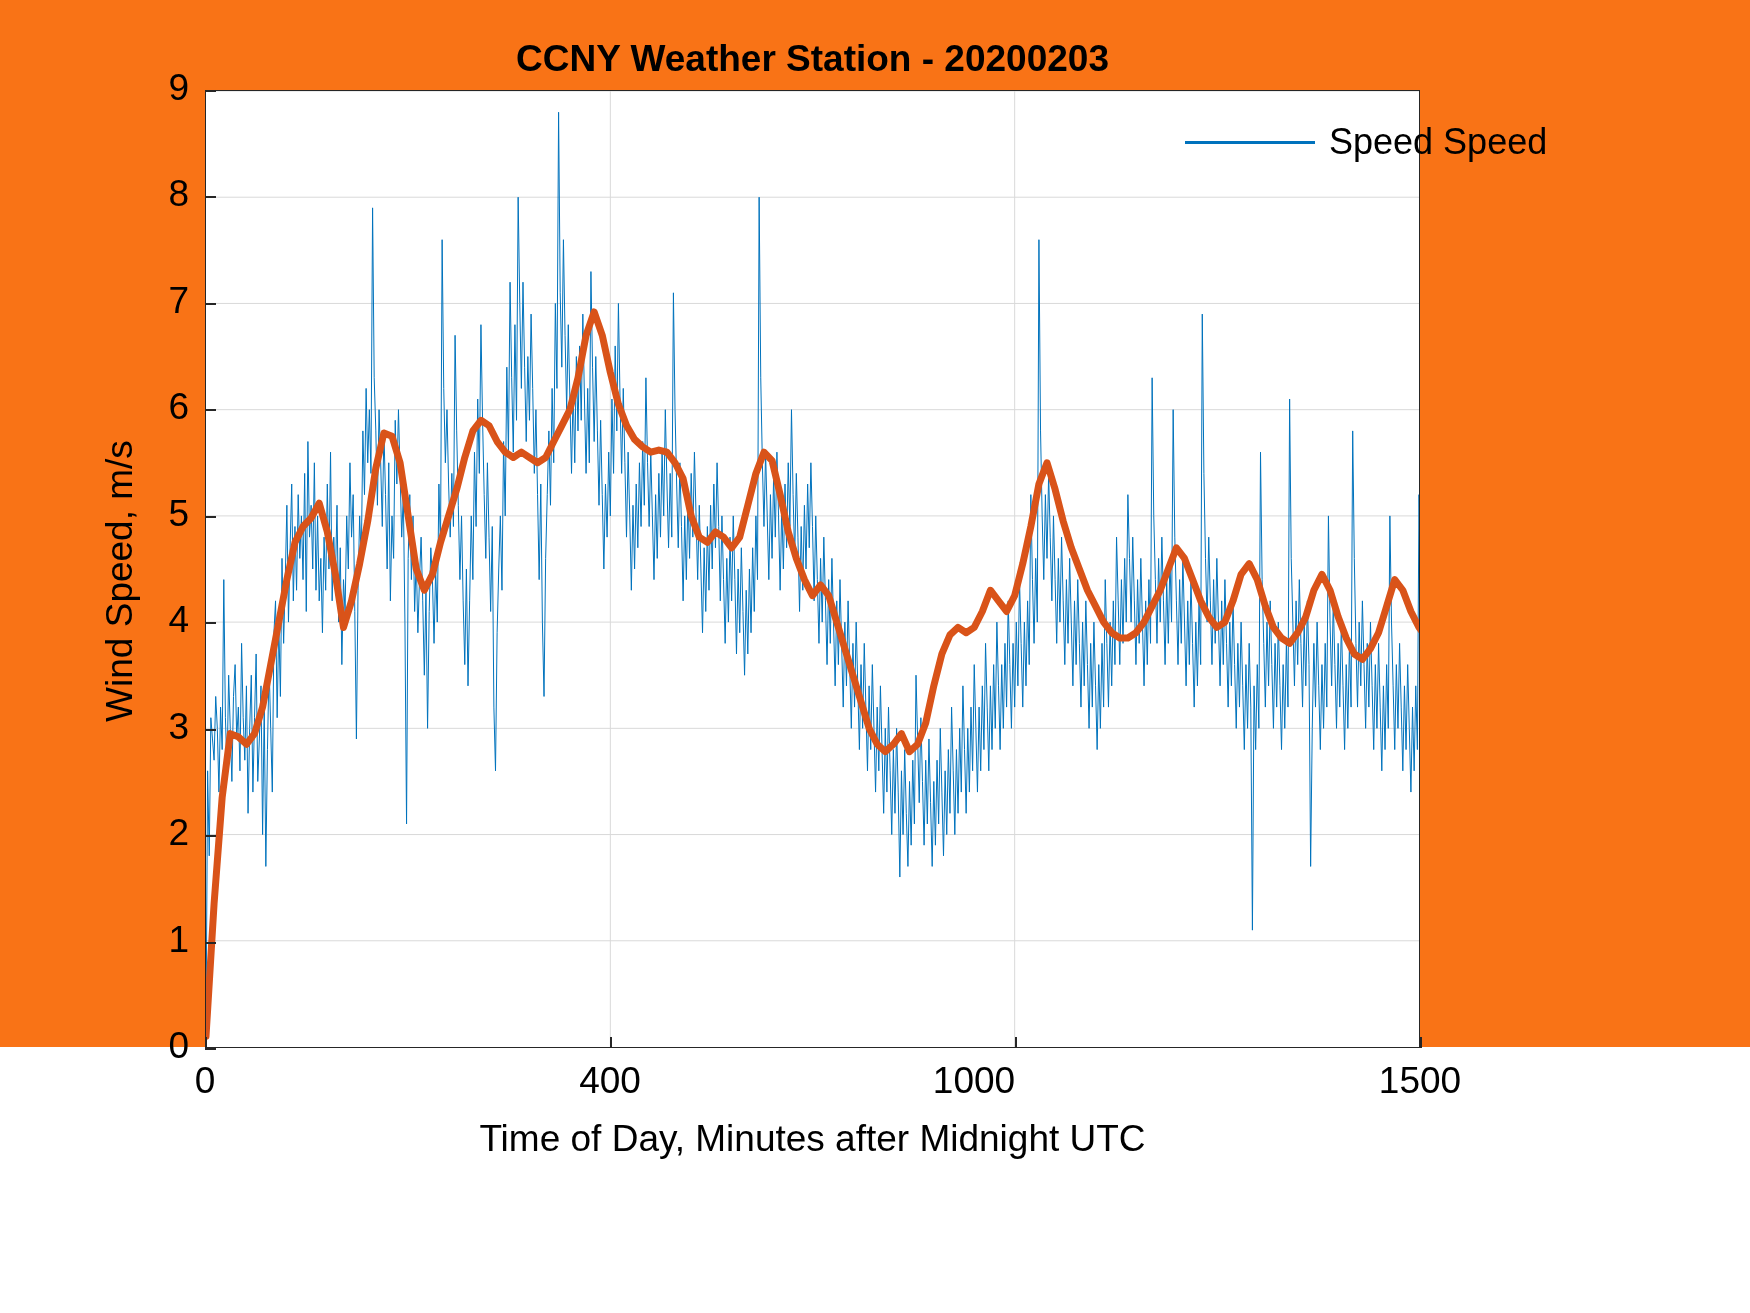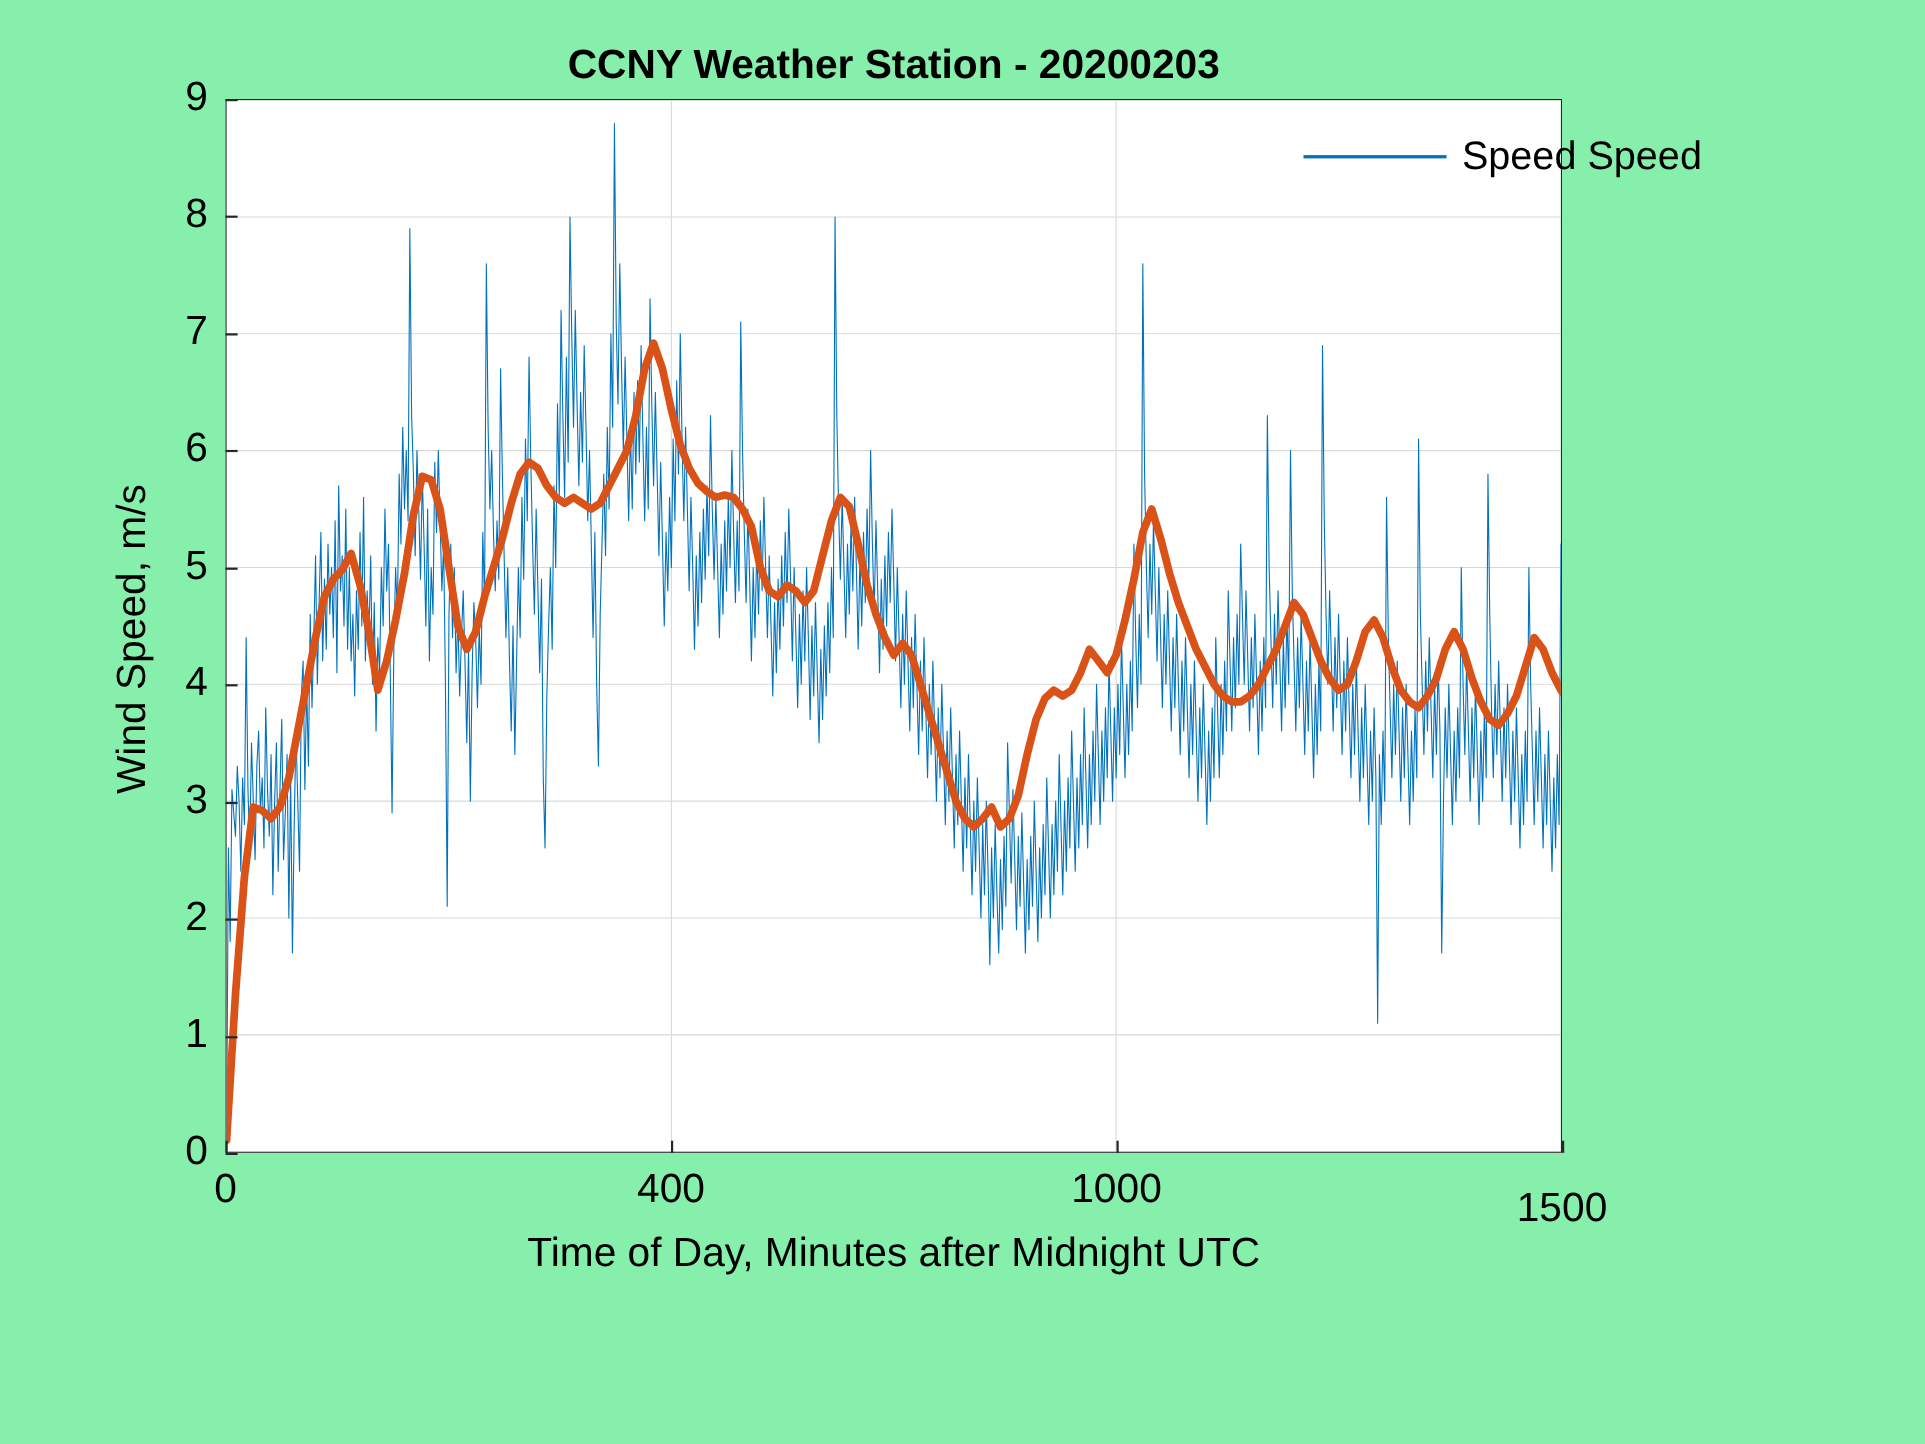--- a/index.html
+++ b/index.html
@@ -1,17 +1,17 @@
 <!DOCTYPE html>
 <html><head>
 <meta charset="utf-8">
 <style>
   html,body{margin:0;padding:0;background:#ffffff;}
   body{width:1750px;height:1313px;font-family:"Liberation Sans",sans-serif;overflow:hidden;}
-  #figure{position:relative;width:1750px;height:1313px;background:#86efac;}
+  #figure{position:relative;width:1750px;height:1047px;background:#f97316;}
 
   
   #plotbox{
     position:absolute;
     left:205px; top:90px;
     width:1215px; height:958px;
     border:1.5px solid #262626;
     box-sizing:border-box;
     background:#ffffff;
     overflow:hidden;
@@ -128,23 +128,23 @@
       <div class="ytick" style="top: 281.889px;">7</div>
       <div class="axtick" style="left: 205px; top: 302.889px; width: 11px; height: 2px;"></div>
       <div class="ytick" style="top: 175.444px;">8</div>
       <div class="axtick" style="left: 205px; top: 196.444px; width: 11px; height: 2px;"></div>
       <div class="ytick" style="top: 69px;">9</div>
       <div class="axtick" style="left: 205px; top: 90px; width: 11px; height: 2px;"></div>
       <div class="xtick" style="left: 105px;">0</div>
       <div class="axtick" style="left: 205px; top: 1037px; width: 2px; height: 11px;"></div>
       <div class="xtick" style="left: 510px;">400</div>
       <div class="axtick" style="left: 610px; top: 1037px; width: 2px; height: 11px;"></div>
-      <div class="xtick" style="left: 915px;">1000</div>
+      <div class="xtick" style="left: 874px;">1000</div>
       <div class="axtick" style="left: 1015px; top: 1037px; width: 2px; height: 11px;"></div>
-      <div class="xtick" style="left: 1320px; margin-top: 17px;">1500</div>
+      <div class="xtick" style="left: 1320px;">1500</div>
       <div class="axtick" style="left: 1420px; top: 1037px; width: 2px; height: 11px;"></div>
     </div>
 
   <div id="xlabel">Time of Day, Minutes after Midnight UTC</div>
 
   <div id="legend">
     <div class="legend-row">
       <span class="legend-swatch thin"></span>
       <span class="legend-label">Speed Speed</span>
     </div>

